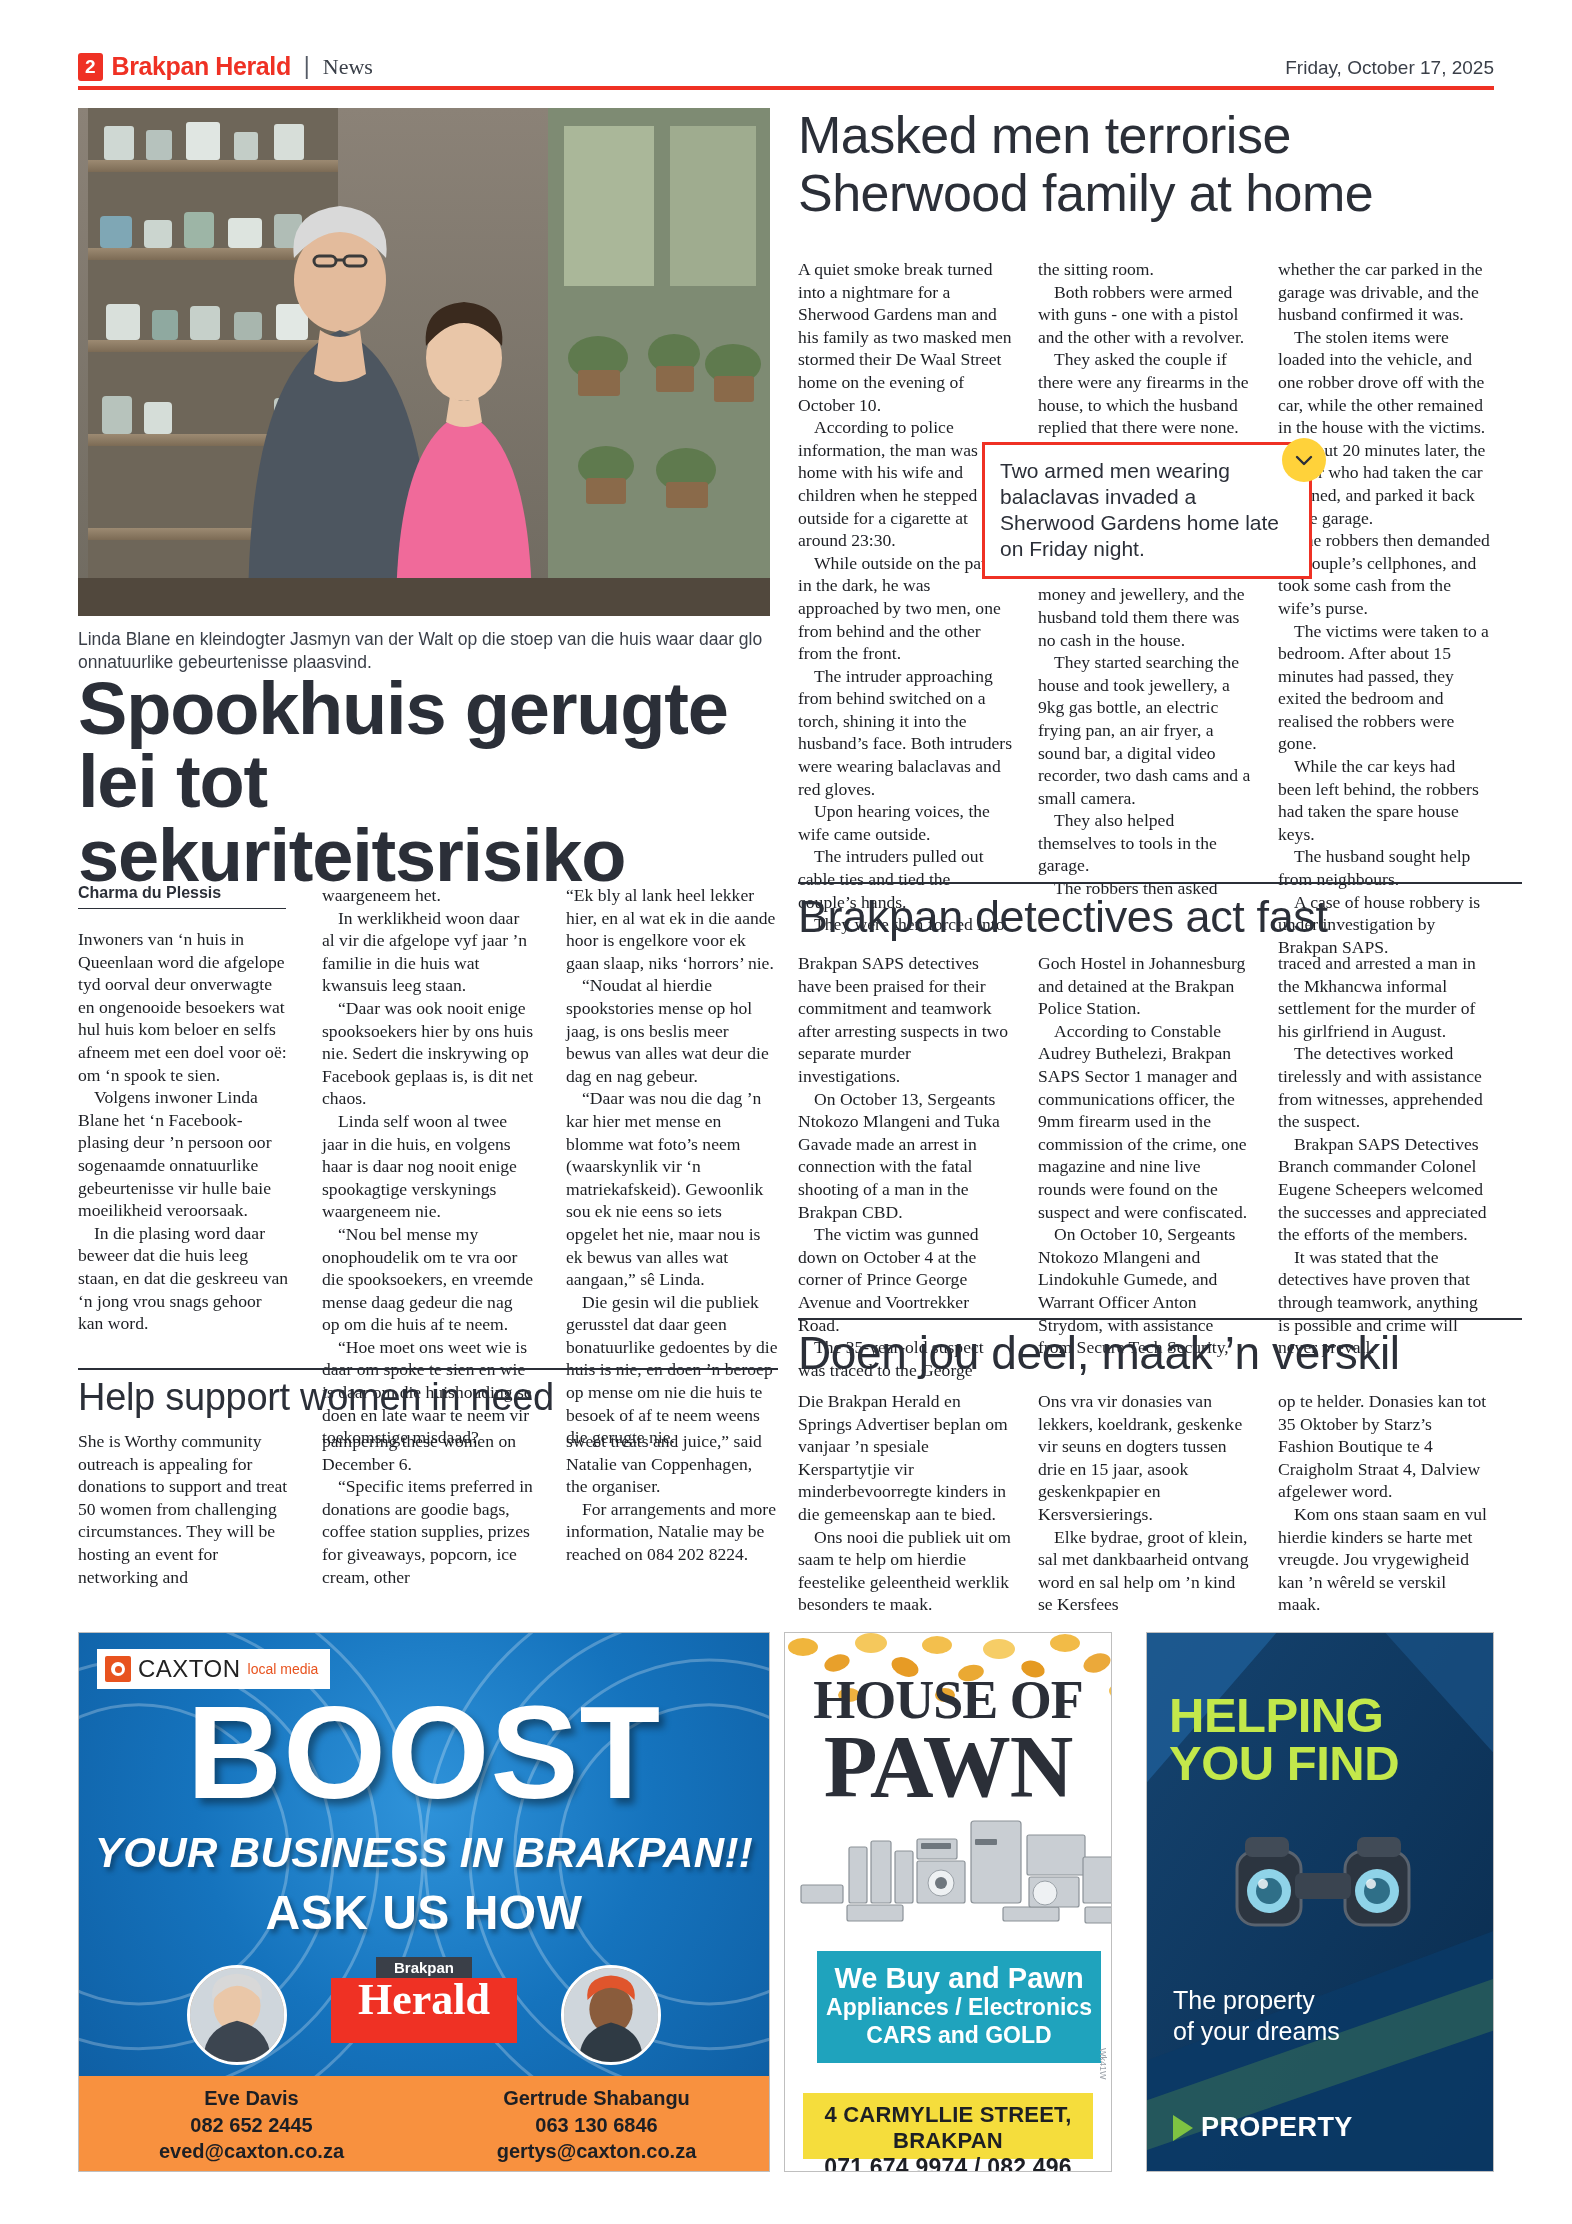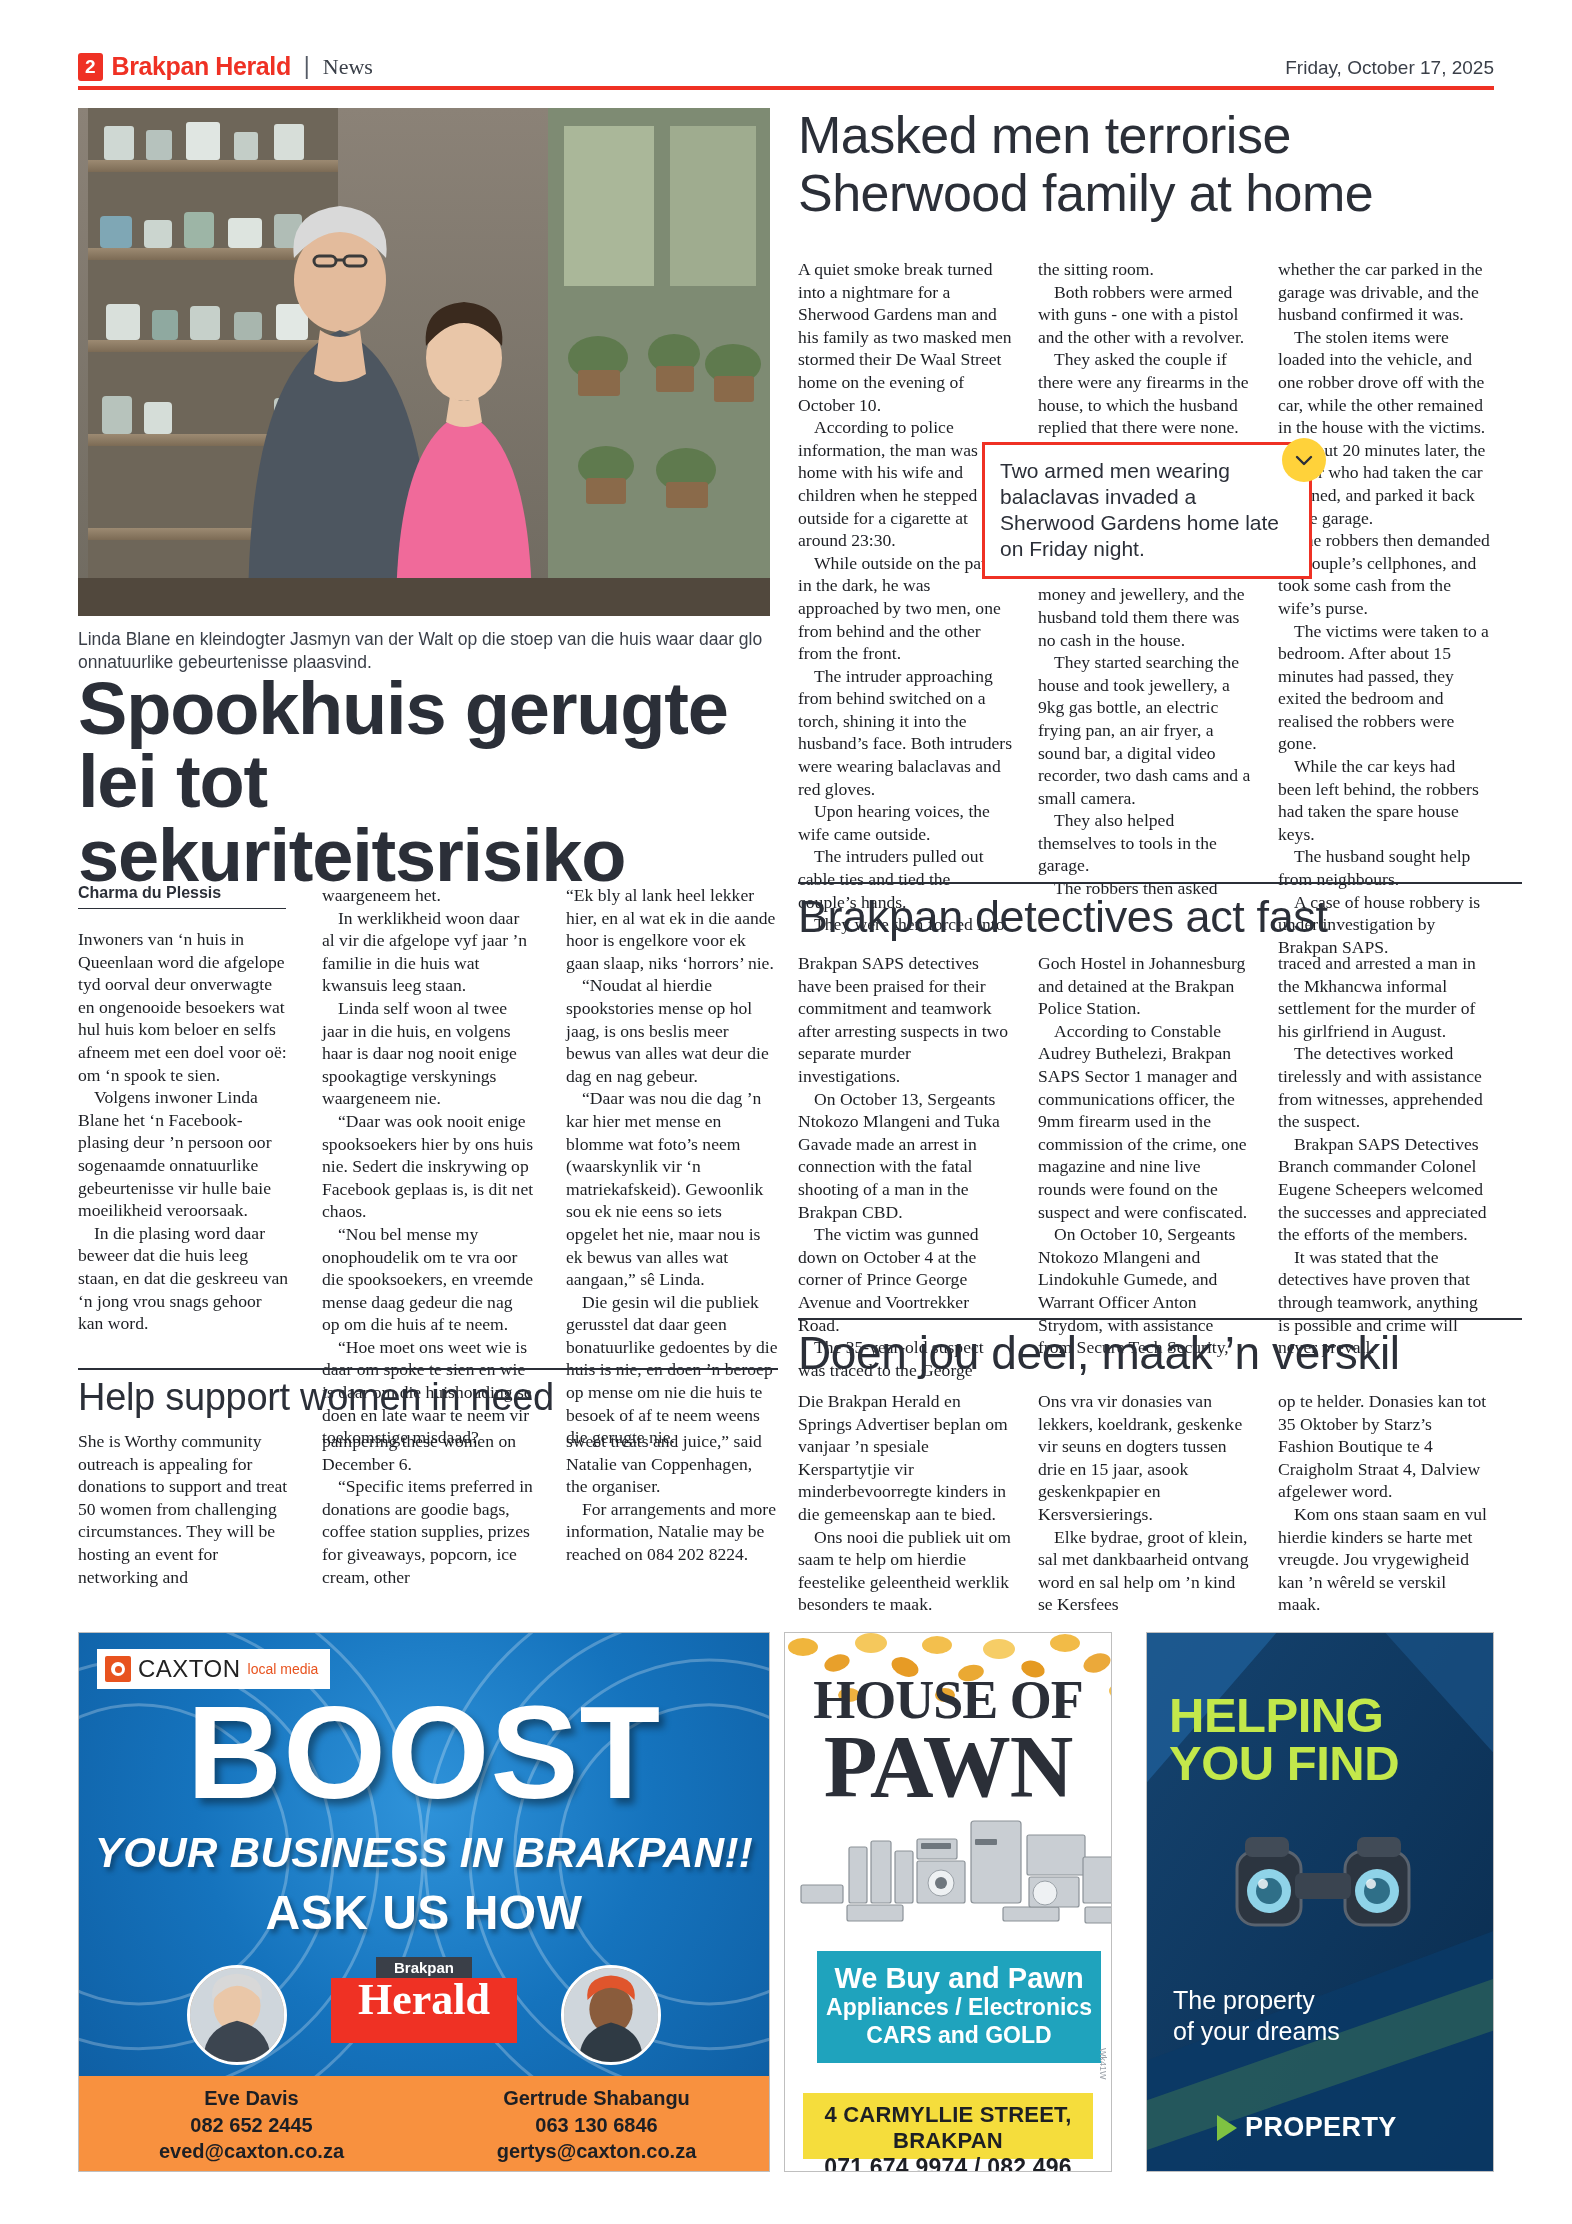--- a/index.html
+++ b/index.html
@@ -266,21 +266,21 @@
     font-weight: 700; font-size: 49px; line-height: 0.98; color: #c3e84b;
     letter-spacing: -0.5px;
   }
   .binocs { position: absolute; left: 78px; top: 196px; width: 196px; height: 116px; }
   .prop-tag {
     position: absolute; left: 26px; top: 352px; width: 290px;
     font-family: "Liberation Sans", sans-serif;
     font-size: 25px; line-height: 1.22; color: #ffffff; font-weight: 400;
   }
   .prop-logo {
-    position: absolute; left: 26px; bottom: 28px; display: flex; align-items: center; gap: 8px; margin-left: 44px;
+    position: absolute; left: 26px; bottom: 28px; display: flex; align-items: center; gap: 8px;
   }
   .prop-mark { width: 0; height: 0; border-left: 20px solid #7fc242; border-top: 13px solid transparent; border-bottom: 13px solid transparent; }
   .prop-word { color: #fff; font-size: 27px; font-weight: 700; letter-spacing: 0.4px;
                font-family: "Liberation Sans Narrow","Liberation Sans", sans-serif; }
 </style>
 </head>
 <body>
 
 <div class="page">
 
@@ -388,22 +388,22 @@
   <div class="byline">Charma du Plessis</div>
 
   <div class="col ltc1">
     <p>Inwoners van ‘n huis in Queenlaan word die afgelope tyd oorval deur onverwagte en ongenooide besoekers wat hul huis kom beloer en selfs afneem met een doel voor oë: om ‘n spook te sien.</p>
     <p>Volgens inwoner Linda Blane het ‘n Facebook-plasing deur ’n persoon oor sogenaamde onnatuurlike gebeurtenisse vir hulle baie moeilikheid veroorsaak.</p>
     <p>In die plasing word daar beweer dat die huis leeg staan, en dat die geskreeu van ‘n jong vrou snags gehoor kan word.</p>
   </div>
   <div class="col ltc2">
     <p>waargeneem het.</p>
     <p>In werklikheid woon daar al vir die afgelope vyf jaar ’n familie in die huis wat kwansuis leeg staan.</p>
+    <p>“Daar was ook nooit enige spooksoekers hier by ons huis nie. Sedert die inskrywing op Facebook geplaas is, is dit net chaos.</p>
     <p>Linda self woon al twee jaar in die huis, en volgens haar is daar nog nooit enige spookagtige verskynings waargeneem nie.</p>
-    <p>“Daar was ook nooit enige spooksoekers hier by ons huis nie. Sedert die inskrywing op Facebook geplaas is, is dit net chaos.</p>
     <p>“Nou bel mense my onophoudelik om te vra oor die spooksoekers, en vreemde mense daag gedeur die nag op om die huis af te neem.</p>
     <p>“Hoe moet ons weet wie is daar om spoke te sien en wie is daar om die huishouding se doen en late waar te neem vir toekomstige misdaad?</p>
   </div>
   <div class="col ltc3">
     <p>“Ek bly al lank heel lekker hier, en al wat ek in die aande hoor is engelkore voor ek gaan slaap, niks ‘horrors’ nie.</p>
     <p>“Noudat al hierdie spookstories mense op hol jaag, is ons beslis meer bewus van alles wat deur die dag en nag gebeur.</p>
     <p>“Daar was nou die dag ’n kar hier met mense en blomme wat foto’s neem (waarskynlik vir ‘n matriekafskeid). Gewoonlik sou ek nie eens so iets opgelet het nie, maar nou is ek bewus van alles wat aangaan,” sê Linda.</p>
     <p>Die gesin wil die publiek gerusstel dat daar geen bonatuurlike gedoentes by die huis is nie, en doen ’n beroep op mense om nie die huis te besoek of af te neem weens die gerugte nie.</p>
   </div>
 

